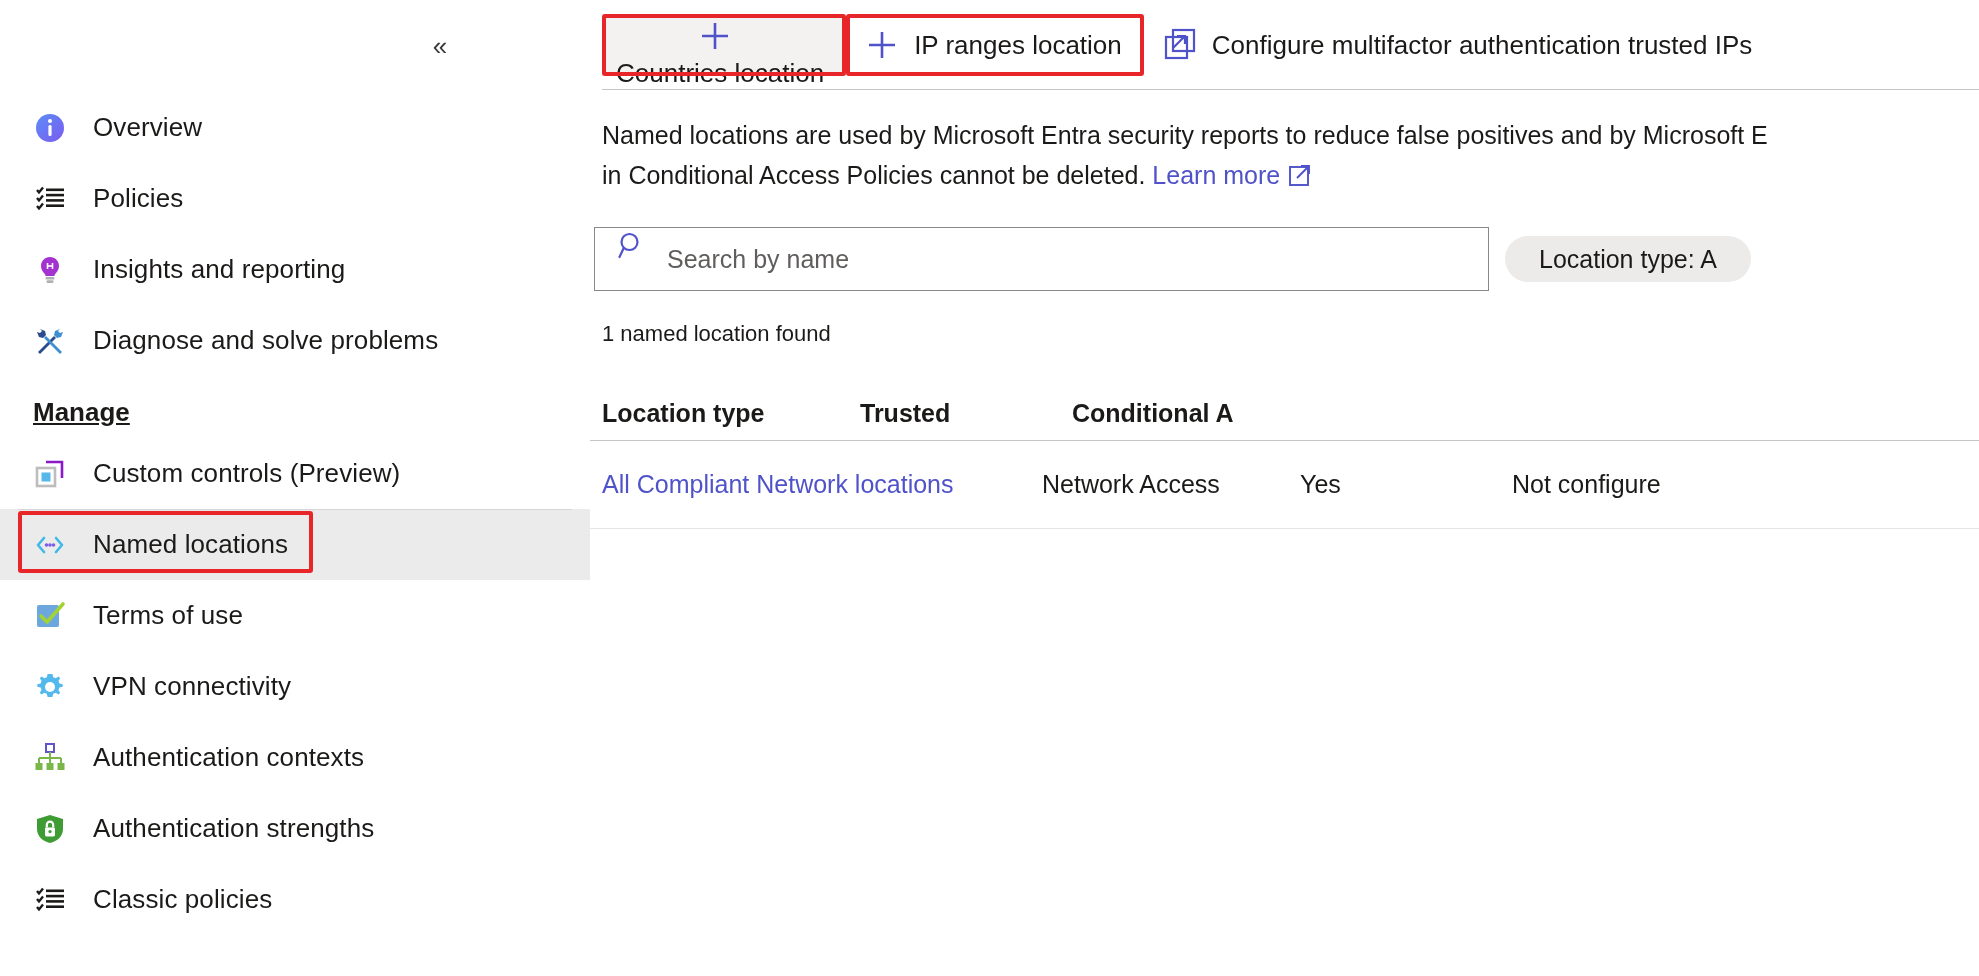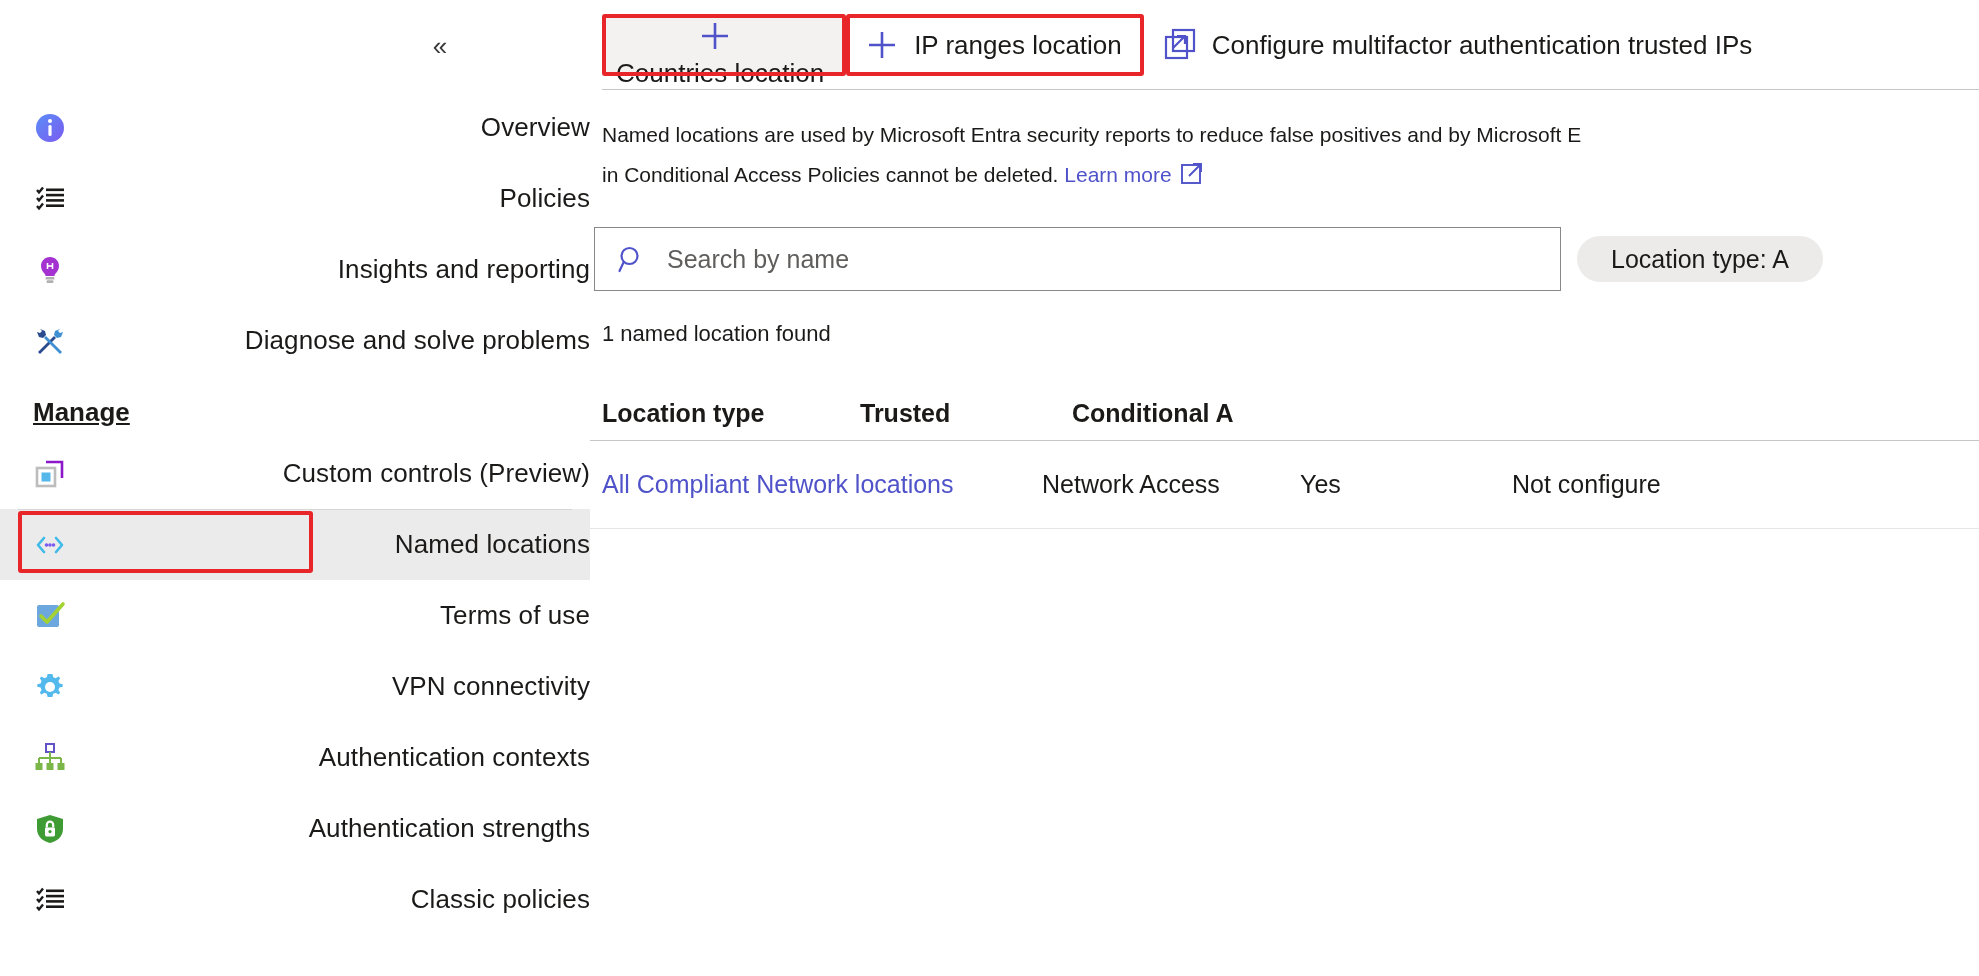--- a/index.html
+++ b/index.html
@@ -50,21 +50,20 @@
   .nav-item {
     position: relative;
     display: flex;
     align-items: center;
     height: 71px;
     padding-left: 33px;
     cursor: pointer;
     font-size: 26px;
     color: #1b1a19;
     white-space: nowrap;
-    justify-content: space-between;
   }
   .nav-item .nav-icon {
     width: 34px; height: 34px;
     flex: 0 0 34px;
     margin-right: 26px;
     display: flex; align-items: center; justify-content: center;
   }
   .nav-item .nav-label { font-size: 26px; letter-spacing: 0.1px; }
   .nav-item.selected {
     background: #ebebeb;
@@ -145,21 +144,21 @@
   .cmd-sep-line {
     position: absolute;
     left: 12px; right: 0;
     bottom: 0;
     height: 1px;
     background: #c8c6c4;
   }
 
   .desc {
     padding: 25px 0 0 12px;
-    font-size: 21px;
+    font-size: 25px;
     line-height: 40px;
     color: #1b1a19;
     max-width: 1420px;
   }
   .desc a {
     color: #4f52c9;
     text-decoration: none;
     cursor: pointer;
   }
   .ext-ico {
@@ -170,26 +169,26 @@
   }
 
   .filters {
     display: flex;
     align-items: center;
     padding: 32px 0 0 2px;
     gap: 16px;
   }
   .searchbox {
     position: relative;
-    width: 967px;
+    width: 895px;
     height: 64px;
     border: 1px solid #8a8886;
     background: #ffffff;
     display: flex;
-    align-items: center;
+    align-items: flex-start;
     padding-left: 20px;
     margin-left: 2px;
   }
   .search-ico {
     width: 34px; height: 34px;
     flex: 0 0 34px;
     margin-right: 16px;
     color: #4f52c9;
     display: flex; align-items: center; justify-content: center;
   }

